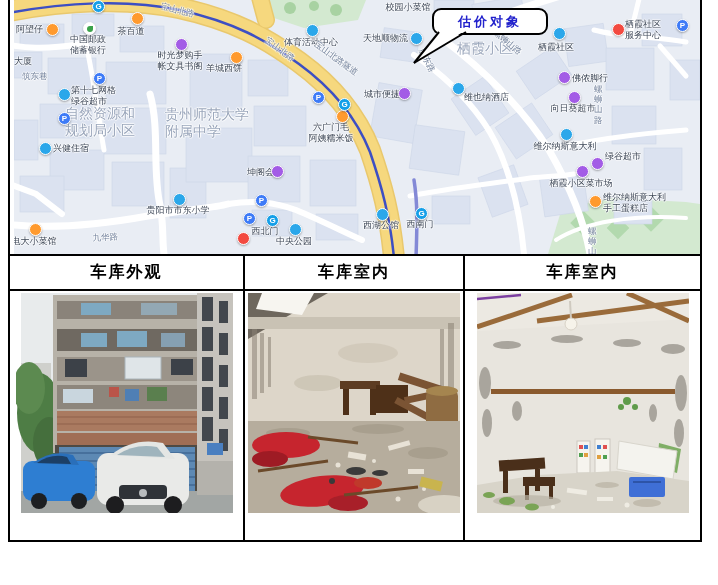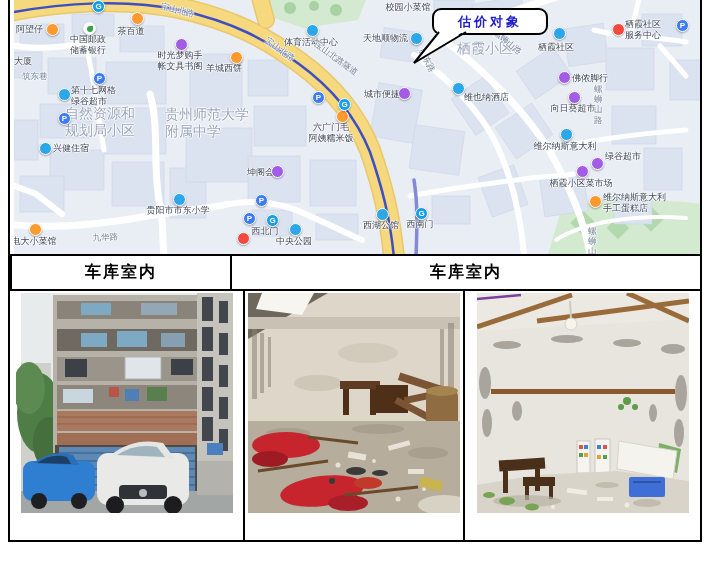--- a/index.html
+++ b/index.html
@@ -224,20 +224,21 @@
         <svg class="callout-tail" width="686" height="254" viewBox="0 0 686 254">
           <polygon points="425,30 400,63 452,30" fill="#ffffff"></polygon>
           <line x1="425" y1="32" x2="400" y2="63" stroke="#000" stroke-width="2"></line>
           <line x1="400" y1="63" x2="452" y2="32" stroke="#000" stroke-width="2"></line>
         </svg>
         <div class="callout-box">估价对象</div>
       </div>
     </div>
 
     <div class="hdr-row">
+      <div class="hdr-cell c1">车库外观</div>
       <div class="hdr-cell c2">车库室内</div>
       <div class="hdr-cell c3">车库室内</div>
     </div>
 
     <div class="photo-row">
 
       <div class="photo-cell c1">
         <svg width="222" height="220" viewBox="0 0 212 220">
           <rect width="212" height="220" fill="#e8ebec"></rect>
           <rect x="0" y="70" width="30" height="140" fill="#cfd0cc"></rect>

